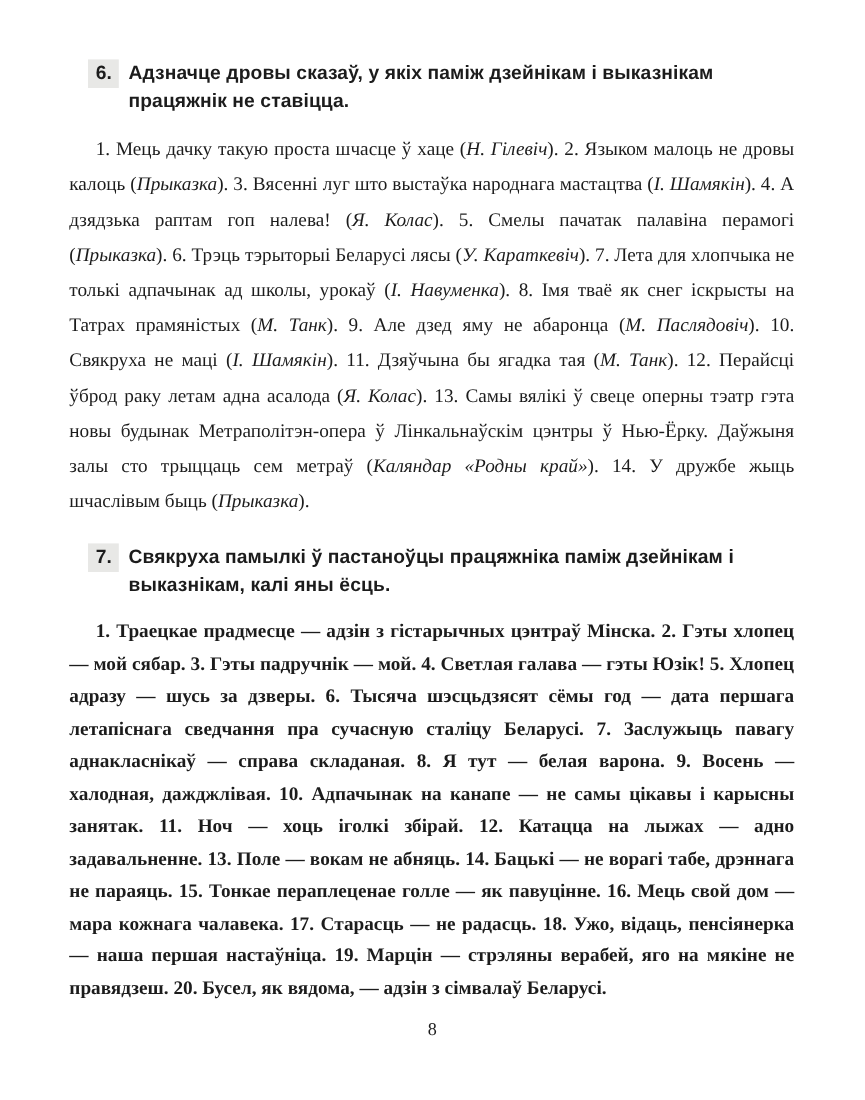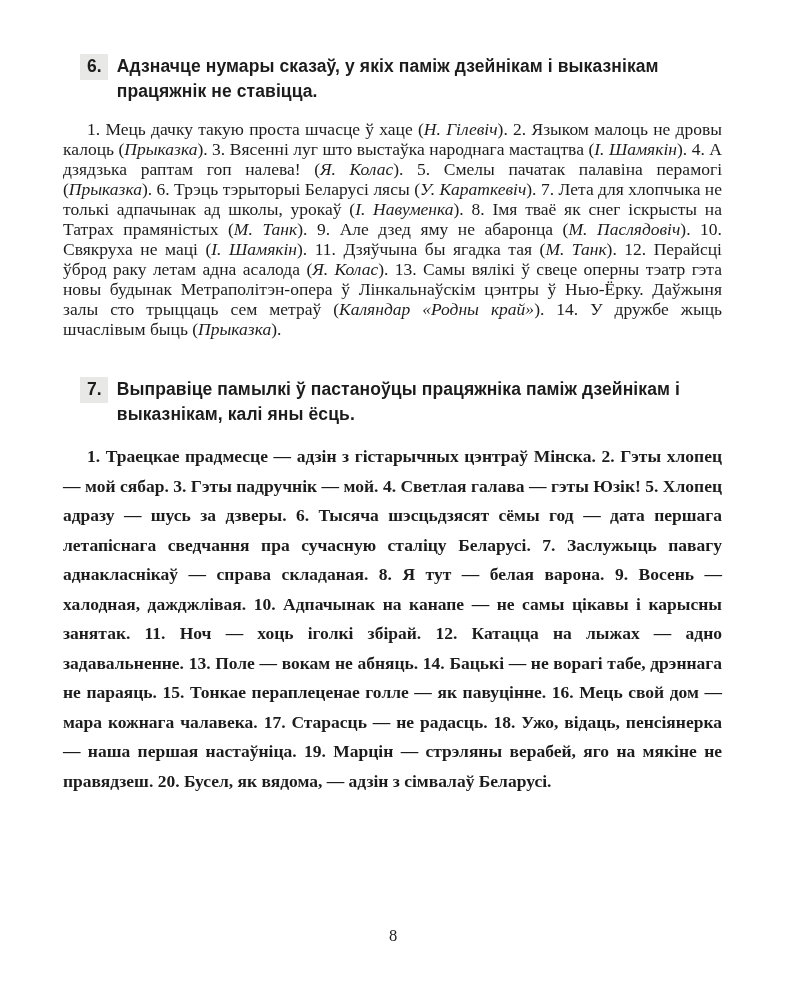--- a/index.html
+++ b/index.html
@@ -43,22 +43,22 @@
     font-family: "Liberation Serif", serif;
     font-size: 17.5px;
     text-align: justify;
     text-indent: 24px;
     margin: 0;
   }
   .ex-body i {
     font-style: italic;
   }
   .ex-body.tight {
-    line-height: 20px;
-    margin-bottom: 38px;
+    line-height: 32px;
+    margin-bottom: 23px;
   }
   .ex-body.loose {
     line-height: 29.5px;
     font-weight: bold;
   }
   .page-number {
     position: absolute;
     left: 0;
     right: 0;
     bottom: 54px;
@@ -69,28 +69,28 @@
   }
 </style>
 </head>
 <body>
 
 <div class="page">
 
   <section>
     <div class="ex-head">
       <span class="ex-num">6.</span>
-      <h2 class="ex-task">Адзначце нумары сказаў, у якіх паміж дзейнікам і выказнікам працяжнік не ставіцца.</h2>
+      <h2 class="ex-task">Адзначце дровы сказаў, у якіх паміж дзейнікам і выказнікам працяжнік не ставіцца.</h2>
     </div>
     <p class="ex-body tight"><span>1. Мець дачку такую проста шчасце ў хаце (</span><i>Н. Гілевіч</i><span>). 2. Языком малоць не дровы калоць (</span><i>Прыказка</i><span>). 3. Вясенні луг што выстаўка народнага мастацтва (</span><i>І. Шамякін</i><span>). 4. А дзядзька раптам гоп налева! (</span><i>Я. Колас</i><span>). 5. Смелы пачатак палавіна перамогі (</span><i>Прыказка</i><span>). 6. Трэць тэрыторыі Беларусі лясы (</span><i>У. Караткевіч</i><span>). 7. Лета для хлопчыка не толькі адпачынак ад школы, урокаў (</span><i>І. Навуменка</i><span>). 8. Імя тваё як снег іскрысты на Татрах прамяністых (</span><i>М. Танк</i><span>). 9. Але дзед яму не абаронца (</span><i>М. Паслядовіч</i><span>). 10. Свякруха не маці (</span><i>І. Шамякін</i><span>). 11. Дзяўчына бы ягадка тая (</span><i>М. Танк</i><span>). 12. Перайсці ўброд раку летам адна асалода (</span><i>Я. Колас</i><span>). 13. Самы вялікі ў свеце оперны тэатр гэта новы будынак Метраполітэн-опера ў Лінкальнаўскім цэнтры ў Нью-Ёрку. Даўжыня залы сто трыццаць сем метраў (</span><i>Каляндар «Родны край»</i><span>). 14. У дружбе жыць шчаслівым быць (</span><i>Прыказка</i><span>).</span></p>
   </section>
 
   <section>
     <div class="ex-head">
       <span class="ex-num">7.</span>
-      <h2 class="ex-task">Выправіце памылкі ў пастаноўцы працяжніка паміж дзейнікам і выказнікам, калі яны ёсць.</h2>
+      <h2 class="ex-task">Свякруха памылкі ў пастаноўцы працяжніка паміж дзейнікам і выказнікам, калі яны ёсць.</h2>
     </div>
     <p class="ex-body loose"><span>1. Траецкае прадмесце — адзін з гістарычных цэнтраў Мінска. 2. Гэты хлопец — мой сябар. 3. Гэты падручнік — мой. 4. Светлая галава — гэты Юзік! 5. Хлопец адразу — шусь за дзверы. 6. Тысяча шэсцьдзясят сёмы год — дата першага летапіснага сведчання пра сучасную сталіцу Беларусі. 7. Заслужыць павагу аднакласнікаў — справа складаная. 8. Я тут — белая варона. 9. Восень — халодная, дажджлівая. 10. Адпачынак на канапе — не самы цікавы і карысны занятак. 11. Ноч — хоць іголкі збірай. 12. Катацца на лыжах — адно задавальненне. 13. Поле — вокам не абняць. 14. Бацькі — не ворагі табе, дрэннага не параяць. 15. Тонкае пераплеценае голле — як павуцінне. 16. Мець свой дом — мара кожнага чалавека. 17. Старасць — не радасць. 18. Ужо, відаць, пенсіянерка — наша першая настаўніца. 19. Марцін — стрэляны верабей, яго на мякіне не правядзеш. 20. Бусел, як вядома, — адзін з сімвалаў Беларусі.</span></p>
   </section>
 
   <div class="page-number">8</div>
 
 </div>
 
 </body></html>

